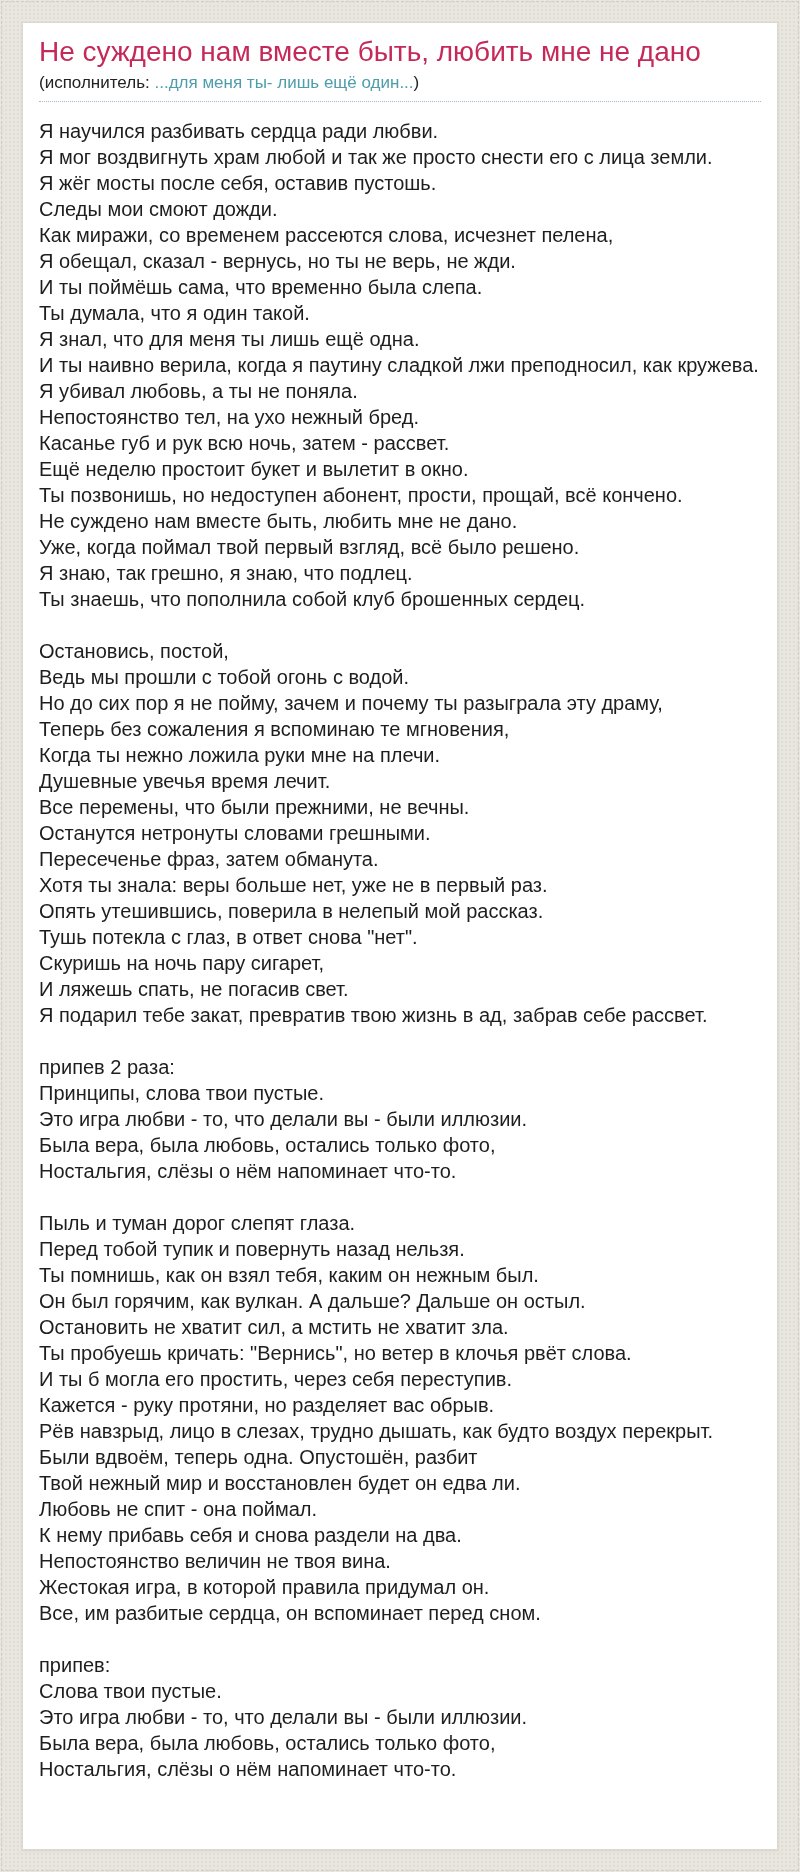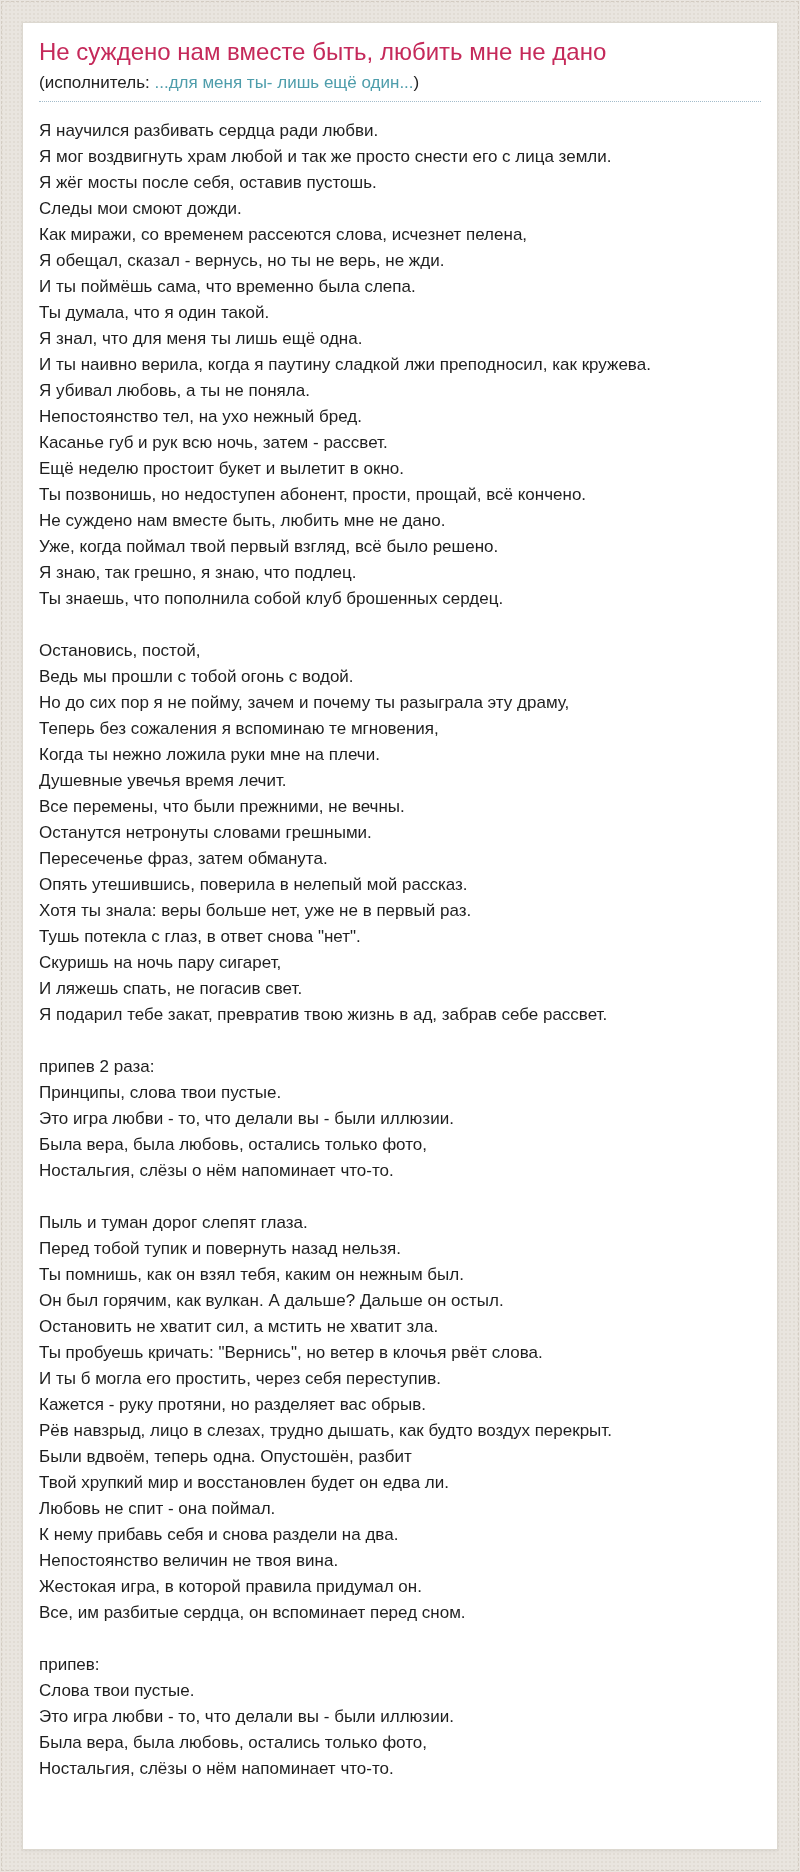--- a/index.html
+++ b/index.html
@@ -27,42 +27,42 @@
     height: 1828px;
     box-sizing: border-box;
     background: var(--card-bg, #ffffff);
     border: 1px solid #dcd8d0;
     box-shadow: 0 1px 3px rgba(0,0,0,0.07);
     padding: 15px 16px 30px 16px;
     overflow: hidden;
   }
   .title {
     margin: 0 0 7px 0;
-    font-size: 24px;
+    font-size: 28px;
     line-height: 28px;
     font-weight: 400;
     color: var(--title-color, #c5295a);
     white-space: nowrap;
   }
   .performer-row {
     font-size: 17px;
     line-height: 19px;
     color: #222222;
     padding-bottom: 9px;
     border-bottom: 1px dotted var(--sep-color, #a3bccb);
     white-space: nowrap;
   }
   .artist-link {
     color: var(--link-color, #4e9dab);
     text-decoration: none;
     cursor: pointer;
   }
   .lyrics {
     margin-top: 16px;
-    font-size: 17px;
+    font-size: 20px;
     line-height: 26px;
     color: var(--text-color, #1e1e1e);
   }
   .stanza { margin: 0 0 26px 0; }
   .stanza:last-child { margin-bottom: 0; }
   .line {
     height: 26px;
     white-space: nowrap;
   }
 </style>
@@ -103,22 +103,22 @@
       <div class="stanza">
         <div class="line">Остановись, постой,</div>
         <div class="line">Ведь мы прошли с тобой огонь с водой.</div>
         <div class="line">Но до сих пор я не пойму, зачем и почему ты разыграла эту драму,</div>
         <div class="line">Теперь без сожаления я вспоминаю те мгновения,</div>
         <div class="line">Когда ты нежно ложила руки мне на плечи.</div>
         <div class="line">Душевные увечья время лечит.</div>
         <div class="line">Все перемены, что были прежними, не вечны.</div>
         <div class="line">Останутся нетронуты словами грешными.</div>
         <div class="line">Пересеченье фраз, затем обманута.</div>
+        <div class="line">Хотя ты знала: веры больше нет, уже не в первый раз.</div>
         <div class="line">Опять утешившись, поверила в нелепый мой рассказ.</div>
-        <div class="line">Хотя ты знала: веры больше нет, уже не в первый раз.</div>
         <div class="line">Тушь потекла с глаз, в ответ снова "нет".</div>
         <div class="line">Скуришь на ночь пару сигарет,</div>
         <div class="line">И ляжешь спать, не погасив свет.</div>
         <div class="line">Я подарил тебе закат, превратив твою жизнь в ад, забрав себе рассвет.</div>
       </div>
       <div class="stanza">
         <div class="line">припев 2 раза:</div>
         <div class="line">Принципы, слова твои пустые.</div>
         <div class="line">Это игра любви - то, что делали вы - были иллюзии.</div>
         <div class="line">Была вера, была любовь, остались только фото,</div>
@@ -128,21 +128,21 @@
         <div class="line">Пыль и туман дорог слепят глаза.</div>
         <div class="line">Перед тобой тупик и повернуть назад нельзя.</div>
         <div class="line">Ты помнишь, как он взял тебя, каким он нежным был.</div>
         <div class="line">Он был горячим, как вулкан. А дальше? Дальше он остыл.</div>
         <div class="line">Остановить не хватит сил, а мстить не хватит зла.</div>
         <div class="line">Ты пробуешь кричать: "Вернись", но ветер в клочья рвёт слова.</div>
         <div class="line">И ты б могла его простить, через себя переступив.</div>
         <div class="line">Кажется - руку протяни, но разделяет вас обрыв.</div>
         <div class="line">Рёв навзрыд, лицо в слезах, трудно дышать, как будто воздух перекрыт.</div>
         <div class="line">Были вдвоём, теперь одна. Опустошён, разбит</div>
-        <div class="line">Твой хрупкий мир и восстановлен будет он едва ли.</div>
+        <div class="line">Твой нежный мир и восстановлен будет он едва ли.</div>
         <div class="line">Любовь не спит - она поймал.</div>
         <div class="line">К нему прибавь себя и снова раздели на два.</div>
         <div class="line">Непостоянство величин не твоя вина.</div>
         <div class="line">Жестокая игра, в которой правила придумал он.</div>
         <div class="line">Все, им разбитые сердца, он вспоминает перед сном.</div>
       </div>
       <div class="stanza">
         <div class="line">припев:</div>
         <div class="line">Слова твои пустые.</div>
         <div class="line">Это игра любви - то, что делали вы - были иллюзии.</div>

